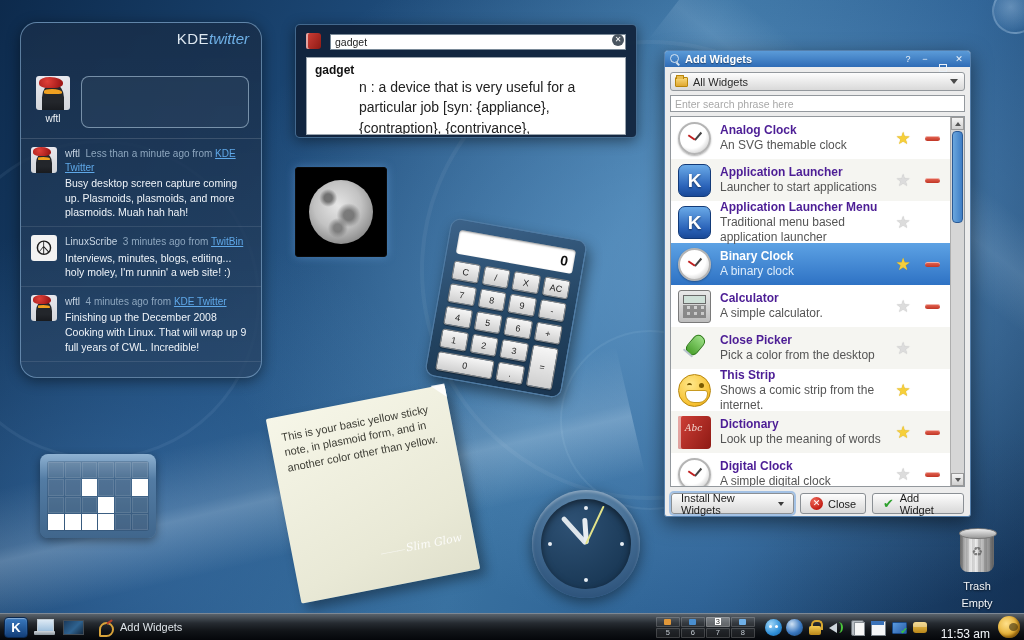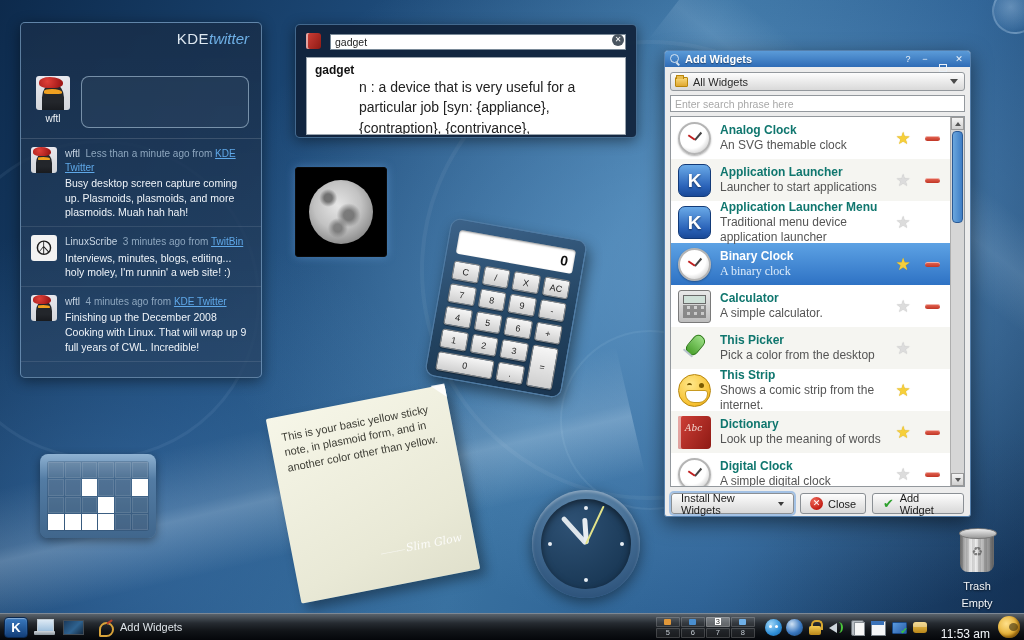--- a/index.html
+++ b/index.html
@@ -20,21 +20,21 @@
   .streak { position:absolute; pointer-events:none; }
   .st1 { left:-120px; top:430px; width:760px; height:130px; transform:rotate(-13deg);
          background:linear-gradient(180deg,transparent,rgba(225,242,255,.16) 45%,rgba(225,242,255,.28) 55%,transparent); }
   .st2 { left:620px; top:120px; width:520px; height:90px; transform:rotate(38deg);
          background:linear-gradient(180deg,transparent,rgba(210,235,255,.14) 50%,transparent); }
   .desk-cashew { position:absolute; right:-14px; top:-12px; width:46px; height:46px; border-radius:50%;
          background:radial-gradient(circle at 40% 40%, rgba(200,228,255,.35), rgba(120,170,220,.15) 60%, transparent 75%);
          border:2px solid rgba(220,240,255,.25); }
 
   
-  .plasmoid { position:absolute; border-radius:5px; box-shadow:0 3px 14px rgba(0,0,0,.45); }
+  .plasmoid { position:absolute; border-radius:17px; box-shadow:0 3px 14px rgba(0,0,0,.45); }
 
   
   .twitter { left:20px; top:22px; width:242px; height:356px;
     background:linear-gradient(180deg,rgba(24,46,74,.88),rgba(40,70,104,.82));
     border:1px solid rgba(150,190,225,.55); overflow:hidden; }
   .tw-head { padding:7px 12px 0; text-align:right; }
   .tw-kde { color:#dde7f0; font-size:15px; letter-spacing:.5px; }
   .tw-twitter { color:#6fb0e6; font-size:15px; font-style:italic; }
   .tw-compose { display:flex; gap:8px; padding:28px 12px 10px; border-bottom:1px solid rgba(255,255,255,.14); }
   .tw-avcol { width:40px; text-align:center; }
@@ -145,23 +145,23 @@
   .folder-icon::before { content:''; position:absolute; left:0; top:-3px; width:6px; height:3px; background:#e8bc50; border:1px solid #b8860b; border-bottom:none; border-radius:1px 1px 0 0; }
   .combo-label { flex:1; font-size:11px; color:#2a2a2a; }
   .combo-arrow { width:0; height:0; border-left:4px solid transparent; border-right:4px solid transparent; border-top:5px solid #4a4a4a; margin-right:2px; }
   .dlg-search { width:100%; height:17px; border:1px solid #93989d; font-size:10.5px; padding:0 4px; margin:4px 0; font-family:inherit; }
   .dlg-search::placeholder { color:#a8a8a8; }
   .wlist-wrap { position:relative; height:371px; border:1px solid #93989d; background:#fff; overflow:hidden; }
   .wlist { position:absolute; left:0; top:0; right:14px; }
   .wrow { display:flex; align-items:center; gap:9px; height:42px; padding:0 8px 0 7px; background:#fff; cursor:pointer; }
   .wrow.alt { background:#f5f5f1; }
   .wrow.sel { background:linear-gradient(180deg,#5da2e4,#2e72c4); }
-  .wrow.sel .wname { color:#fff; } .wrow.sel .wdesc { color:#dcebfa;font-family:Liberation Serif, serif; }
+  .wrow.sel .wname { color:#fff; } .wrow.sel .wdesc { color:#dcebfa; }
   .wtext { flex:1; min-width:0; }
-  .wname { font-size:12px; font-weight:bold; color:#0f766e; line-height:1.25; }
+  .wname { font-size:12px; font-weight:bold; color:#4c1d95; line-height:1.25; }
   .wdesc { font-size:12px; color:#555; line-height:1.2; }
   .star { font-size:17px; color:#dcdcdc; text-shadow:0 0 1px #b8b8b8; width:20px; text-align:center; cursor:pointer; }
   .star.on { color:#f6cf3a; text-shadow:0 0 1px #c89a10; }
   .minus-slot { width:20px; display:flex; justify-content:center; }
   .minus { width:15px; height:5px; border-radius:3px; background:linear-gradient(180deg,#e86a58,#c03525); box-shadow:inset 0 1px 0 rgba(255,255,255,.5); cursor:pointer; }
   .scrollbar { position:absolute; right:0; top:0; width:14px; height:100%; background:#d6d6d6; border-left:1px solid #aeaeae; }
   .sb-btn { position:absolute; left:0; width:13px; height:13px; background:linear-gradient(180deg,#f4f4f4,#d0d0d0); border:1px solid #9a9a9a; }
   .sb-btn.up { top:0; } .sb-btn.down { bottom:0; }
   .sb-btn::before { content:''; position:absolute; left:3px; width:0; height:0; border-left:3px solid transparent; border-right:3px solid transparent; }
   .sb-btn.up::before { top:4px; border-bottom:4px solid #555; }
@@ -431,21 +431,21 @@
               </div>
               <span class="star">★</span>
               <span class="minus-slot">
                 <span class="minus"></span>
               </span>
             </div>
             <div class="wrow">
               <div class="wicon ic-kde">K</div>
               <div class="wtext">
                 <div class="wname">Application Launcher Menu</div>
-                <div class="wdesc">Traditional menu device application launcher</div>
+                <div class="wdesc">Traditional menu based application launcher</div>
               </div>
               <span class="star">★</span>
               <span class="minus-slot"></span>
             </div>
             <div class="wrow sel">
               <div class="wicon ic-clock"></div>
               <div class="wtext">
                 <div class="wname">Binary Clock</div>
                 <div class="wdesc">A binary clock</div>
               </div>
@@ -461,21 +461,21 @@
                 <div class="wdesc">A simple calculator.</div>
               </div>
               <span class="star">★</span>
               <span class="minus-slot">
                 <span class="minus"></span>
               </span>
             </div>
             <div class="wrow alt">
               <div class="wicon ic-color-picker"></div>
               <div class="wtext">
-                <div class="wname">This Picker</div>
+                <div class="wname">Close Picker</div>
                 <div class="wdesc">Pick a color from the desktop</div>
               </div>
               <span class="star">★</span>
               <span class="minus-slot"></span>
             </div>
             <div class="wrow">
               <div class="wicon ic-comic"></div>
               <div class="wtext">
                 <div class="wname">This Strip</div>
                 <div class="wdesc">Shows a comic strip from the internet.</div>

